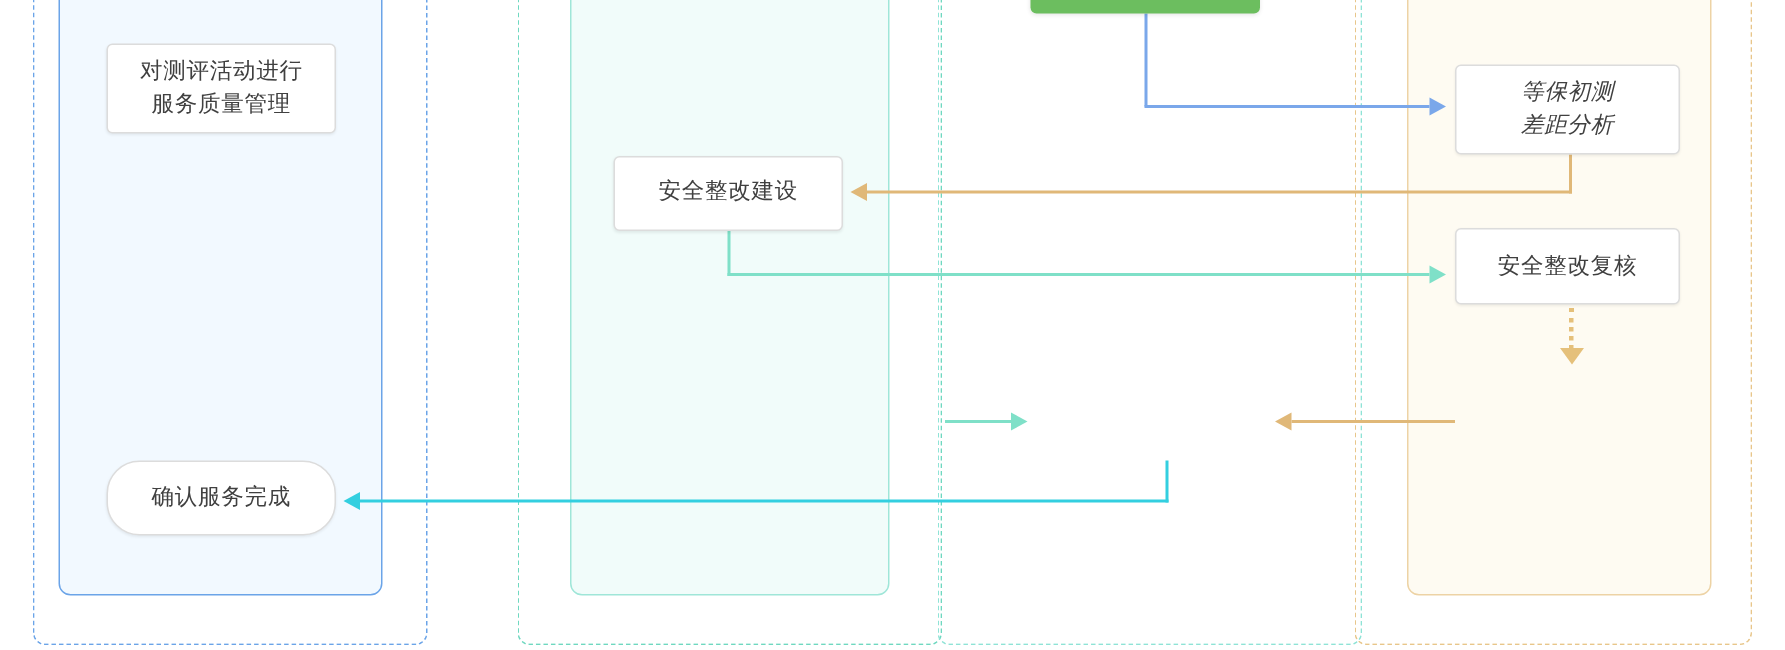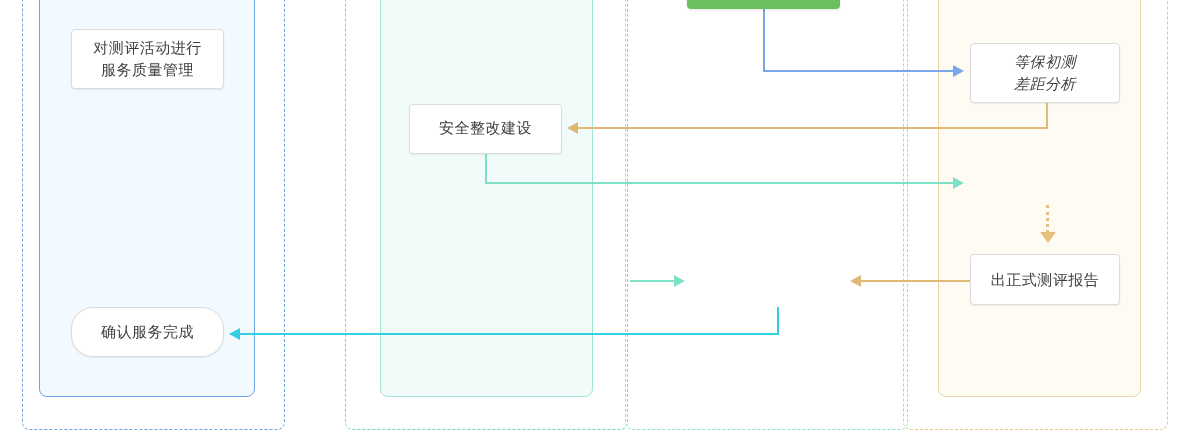--- a/index.html
+++ b/index.html
@@ -142,16 +142,16 @@
   <div class="node plain" style="left:71px; top:307px; width:153px; height:50px;border-radius:22px;">确认服务完成</div>
 
   <div class="node plain" style="left:409px; top:104px; width:153px; height:50px;font-family:Liberation Serif, serif;">安全整改建设</div>
 
   <div class="node filled" style="left:687px; top:-42px; width:153px; height:51px; background:#6cbe5f;"></div>
 
 
   <div class="node plain" style="left:970px; top:43px; width:150px; height:60px;font-style:italic;">等保初测
 差距分析</div>
 
+  <div class="node plain" style="left:970px; top:152px; width:150px; height:51px;">安全整改复核</div>
 
-  <div class="node plain" style="left:970px; top:254px; width:150px; height:51px;">出正式测评报告</div>
 
 </div>
 
 </body></html>

